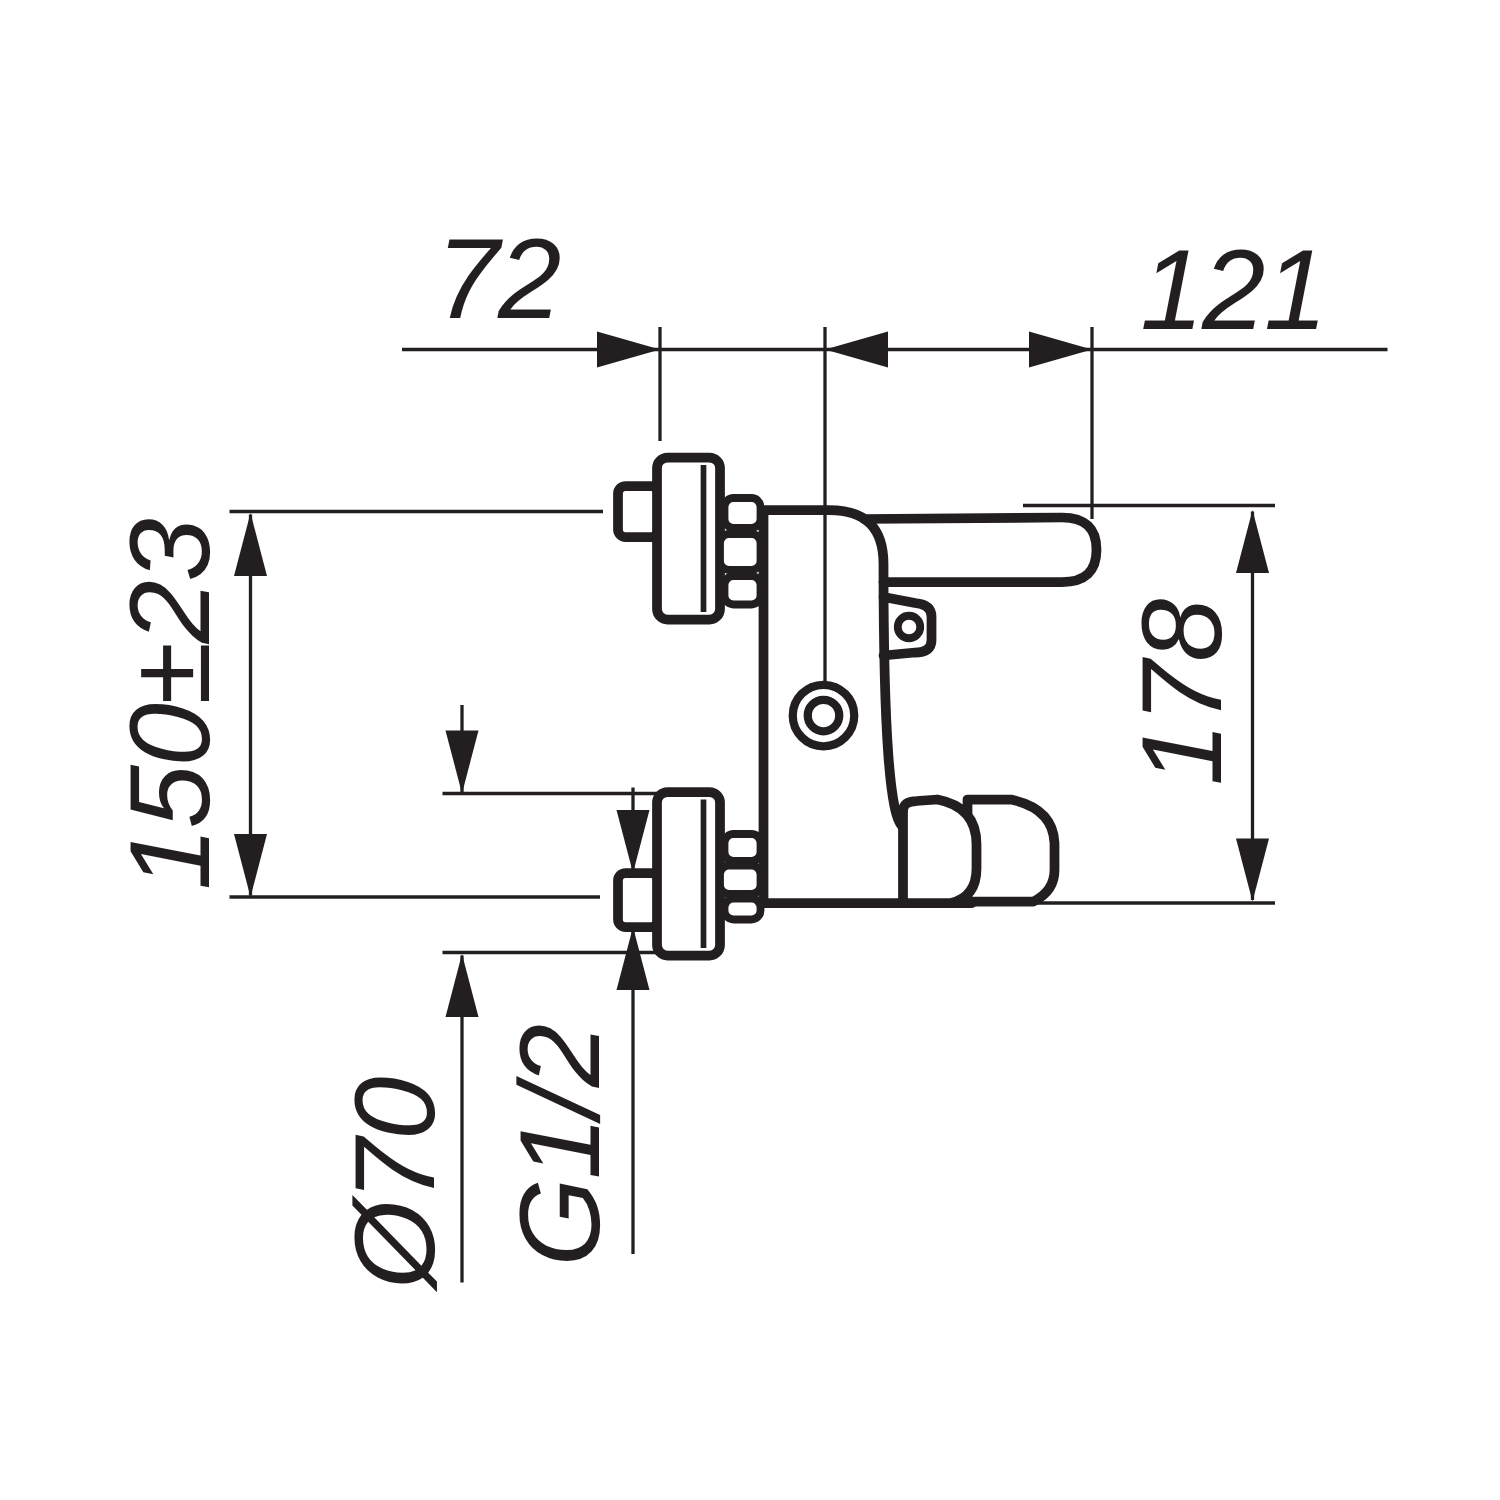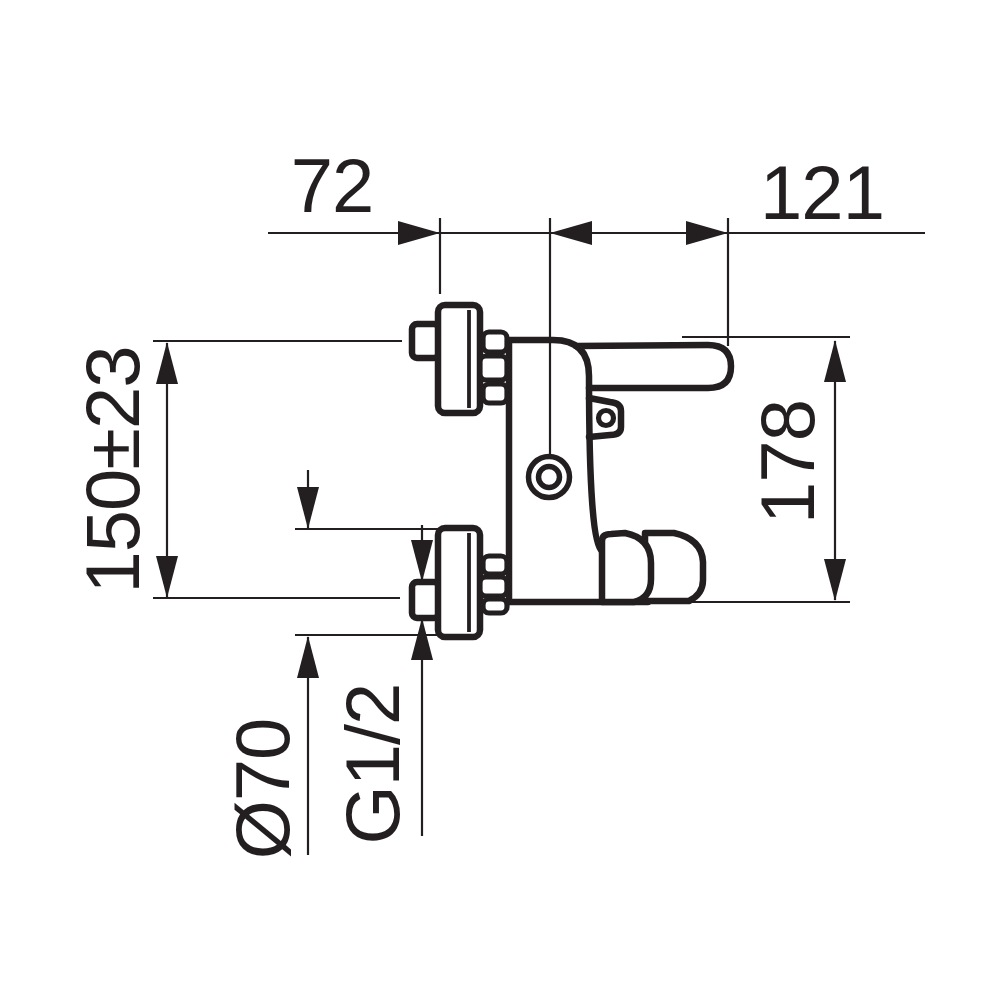--- a/index.html
+++ b/index.html
@@ -1,20 +1,21 @@
 <!DOCTYPE html>
 <html><head>
 <meta charset="utf-8">
 <style>
   html,body{margin:0;padding:0;background:#ffffff;}
   .stage{
     position:relative;
     width:1000px;height:1000px;
     background:#ffffff;
     overflow:hidden;
+    font-style:italic;
   }
   svg{display:block;}
   text{
     font-family:"Liberation Sans","DejaVu Sans",sans-serif;
     font-size:76px;
     letter-spacing:-1px;
     fill:#231f20;
   }
   .thin{stroke:#231f20;stroke-width:2.2;fill:none;}
   .thick{stroke:#231f20;stroke-width:6.5;fill:none;stroke-linecap:round;stroke-linejoin:round;}

